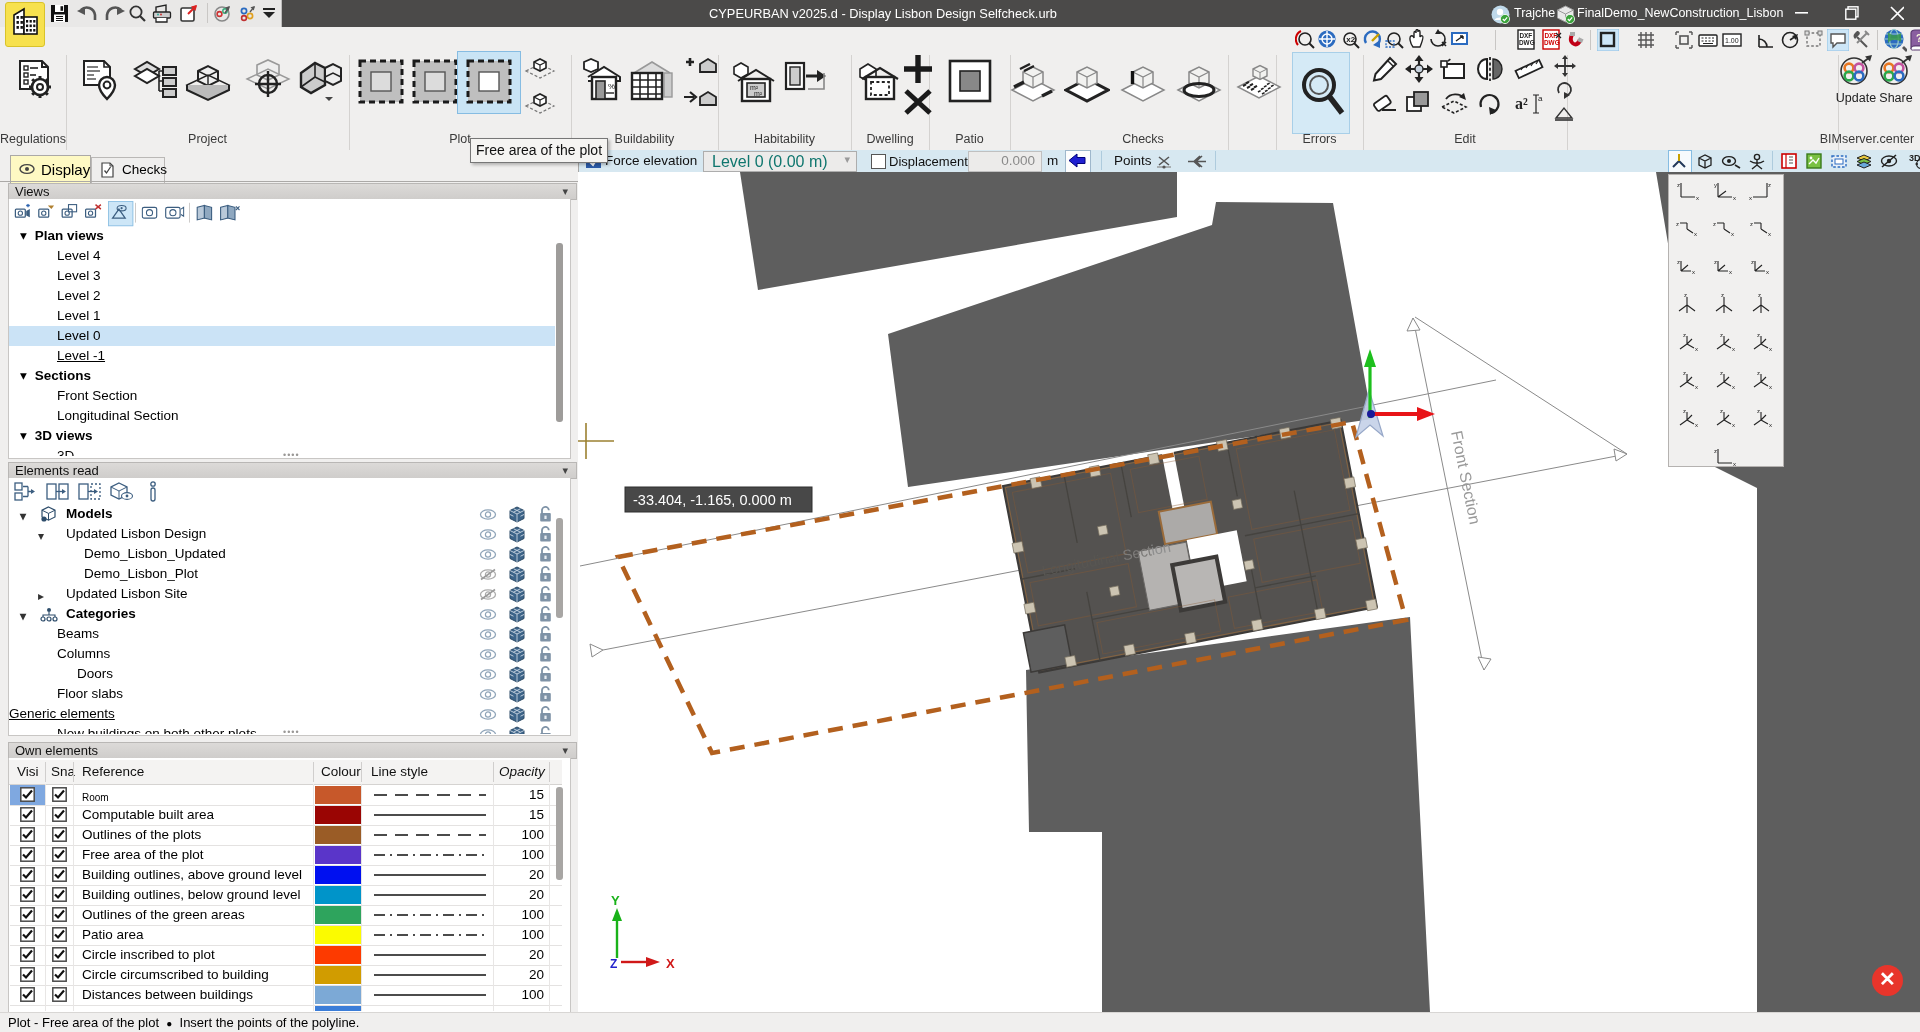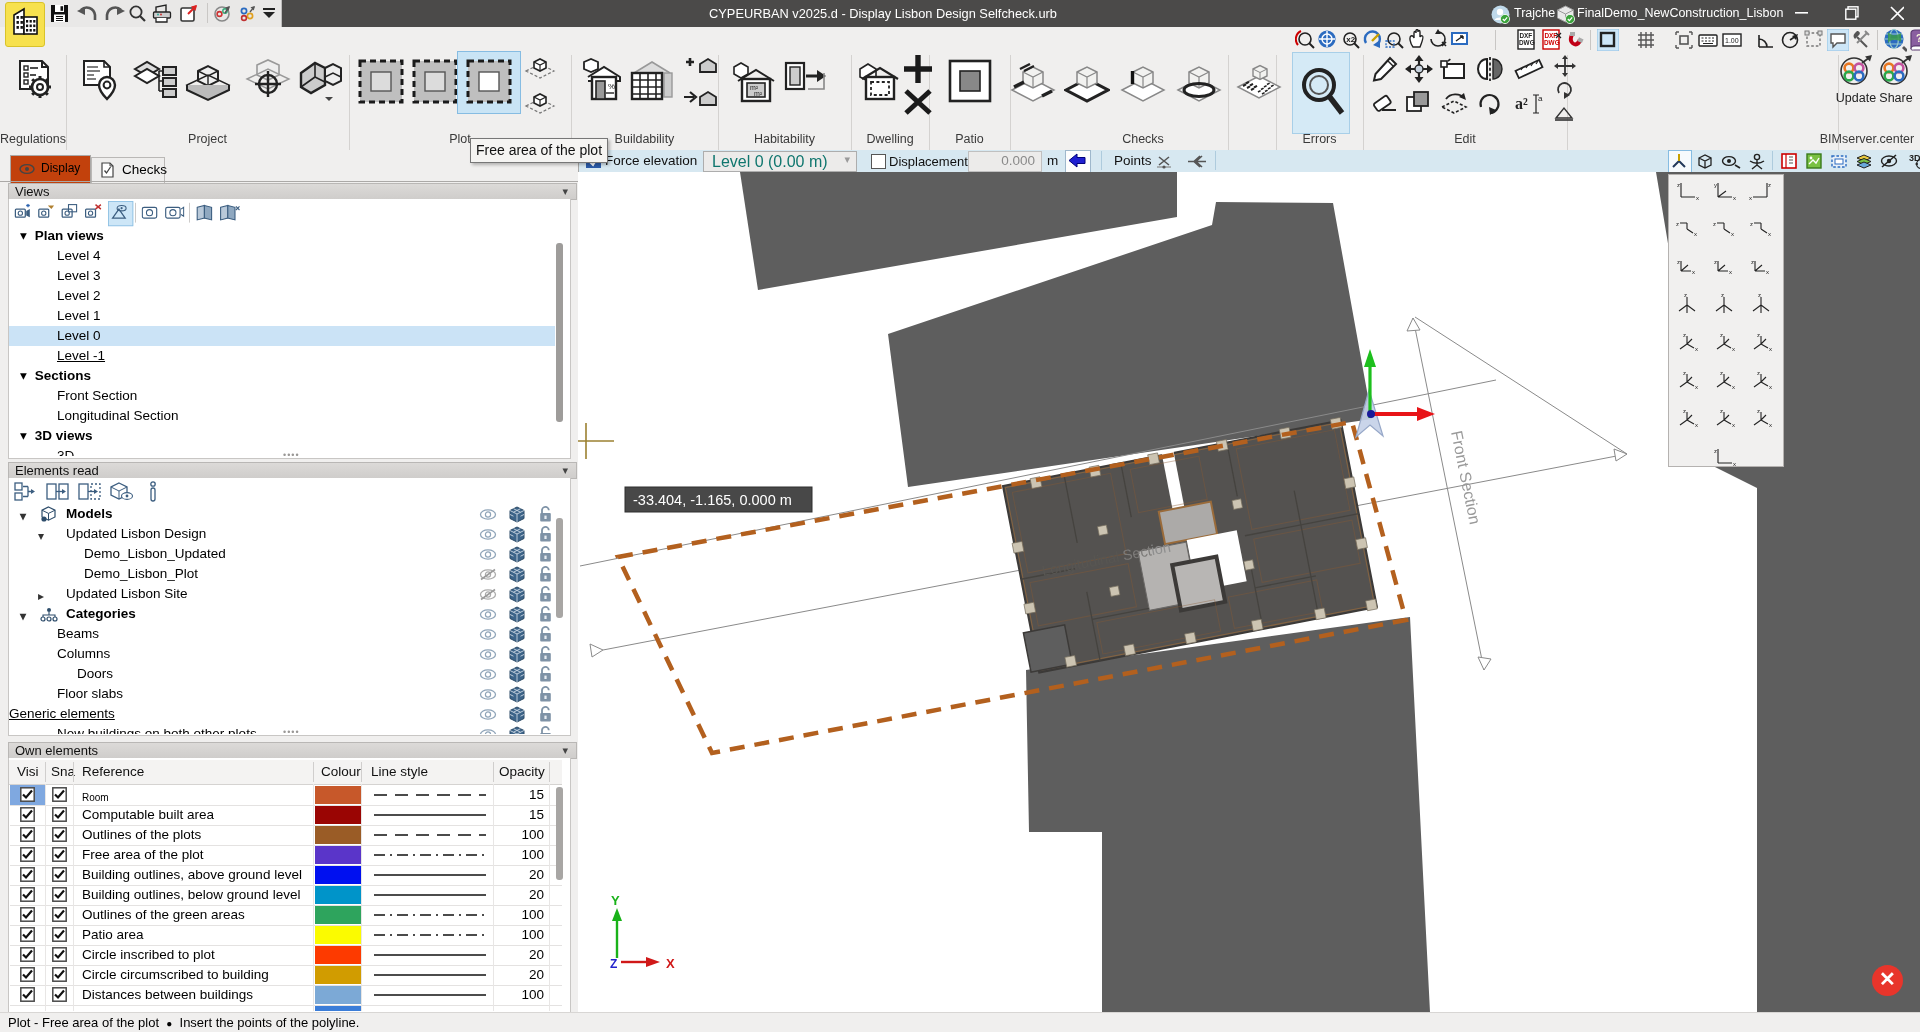--- a/index.html
+++ b/index.html
@@ -621,21 +621,21 @@
     </svg>
     <svg class="abs" style="left:1330px;top:2px;" width="20" height="18" viewBox="0 0 20 18">
       <text x="1" y="9" font-size="9" font-weight="bold" fill="#222">3D</text>
       <circle cx="13" cy="12" r="4.4" fill="none" stroke="#222" stroke-width="1.3"></circle>
       <path d="M13 6.5 V9 M13 15 V17.5 M7.5 12 H10 M16 12 H18.5" stroke="#222" stroke-width="1.3"></path>
     </svg>
   </div>
 
 <div id="leftpanel" class="abs">
 
-  <div class="abs" style="left:10px;top:5px;width:79px;height:27px;background:#c2410c;border:1px solid #ABA9A7;border-bottom:none;font-size:12px;">
+  <div class="abs" style="left:10px;top:5px;width:79px;height:27px;background:#fef9c3;border:1px solid #ABA9A7;border-bottom:none;font-size:15px;">
     <svg class="abs" style="left:8px;top:7px;" width="16" height="12" viewBox="0 0 16 12">
         <ellipse cx="8" cy="6" rx="7" ry="4.4" fill="none" stroke="#444" stroke-width="1.4"></ellipse>
         <circle cx="8" cy="6" r="2" fill="#444"></circle>
       </svg>
     <span class="abs" style="left:30px;top:5px;">Display</span>
   </div>
   <div class="abs" style="left:91px;top:7px;width:72px;height:25px;background:#EFEEED;border:1px solid #BAB8B6;border-bottom:none;font-size:13.5px;">
     <svg class="abs" style="left:9px;top:4px;" width="13" height="16" viewBox="0 0 13 16">
         <path d="M1 1 L9 1 L12 4 L12 15 L1 15 Z" fill="#FFF" stroke="#444" stroke-width="1.2"></path>
         <path d="M9 1 L9 4 L12 4" fill="none" stroke="#444" stroke-width="1"></path>
@@ -930,21 +930,21 @@
 
   <div class="sechead" style="top:592px;">Own elements<span class="chev">▾</span></div>
   <div class="abs" style="left:8px;top:608px;width:561px;height:254px;background:#FFF;border:1px solid #C8C6C4;border-top:none;"></div>
   <div id="owntable" class="abs" style="left:9px;top:610px;width:553px;height:251px;overflow:hidden;">
       <div class="abs" style="left:0;top:0;width:553px;height:24px;background:#F4F3F2;border-bottom:1px solid #D5D3D1;"></div>
       <div class="hdrcell" style="left:8px;top:3px;">Visi</div>
       <div class="hdrcell" style="left:42px;top:3px;">Sna</div>
       <div class="hdrcell" style="left:73px;top:3px;">Reference</div>
       <div class="hdrcell" style="left:312px;top:3px;">Colour</div>
       <div class="hdrcell" style="left:362px;top:3px;">Line style</div>
-      <div class="hdrcell" style="left:490px;top:3px;">Opacity</div>
+      <div class="hdrcell" style="left:490px;top:3px;font-style:italic;">Opacity</div>
       <div class="abs" style="left:36px;top:2px;width:1px;height:20px;background:#D0CECD;"></div>
       <div class="abs" style="left:64px;top:2px;width:1px;height:20px;background:#D0CECD;"></div>
       <div class="abs" style="left:304px;top:2px;width:1px;height:20px;background:#D0CECD;"></div>
       <div class="abs" style="left:352px;top:2px;width:1px;height:20px;background:#D0CECD;"></div>
       <div class="abs" style="left:484px;top:2px;width:1px;height:20px;background:#D0CECD;"></div>
       <div class="abs" style="left:540px;top:2px;width:1px;height:20px;background:#D0CECD;"></div>
       <div class="abs" style="left:1px;top:25px;width:35px;height:20px;background:#7FA8E0;"></div>
       <div class="abs" style="left:11px;top:27px;">
         <svg width="15" height="15" viewBox="0 0 15 15">
           <rect x="0.8" y="0.8" width="13.4" height="13.4" fill="#FFF" stroke="#4A4A4A" stroke-width="1.5"></rect>

